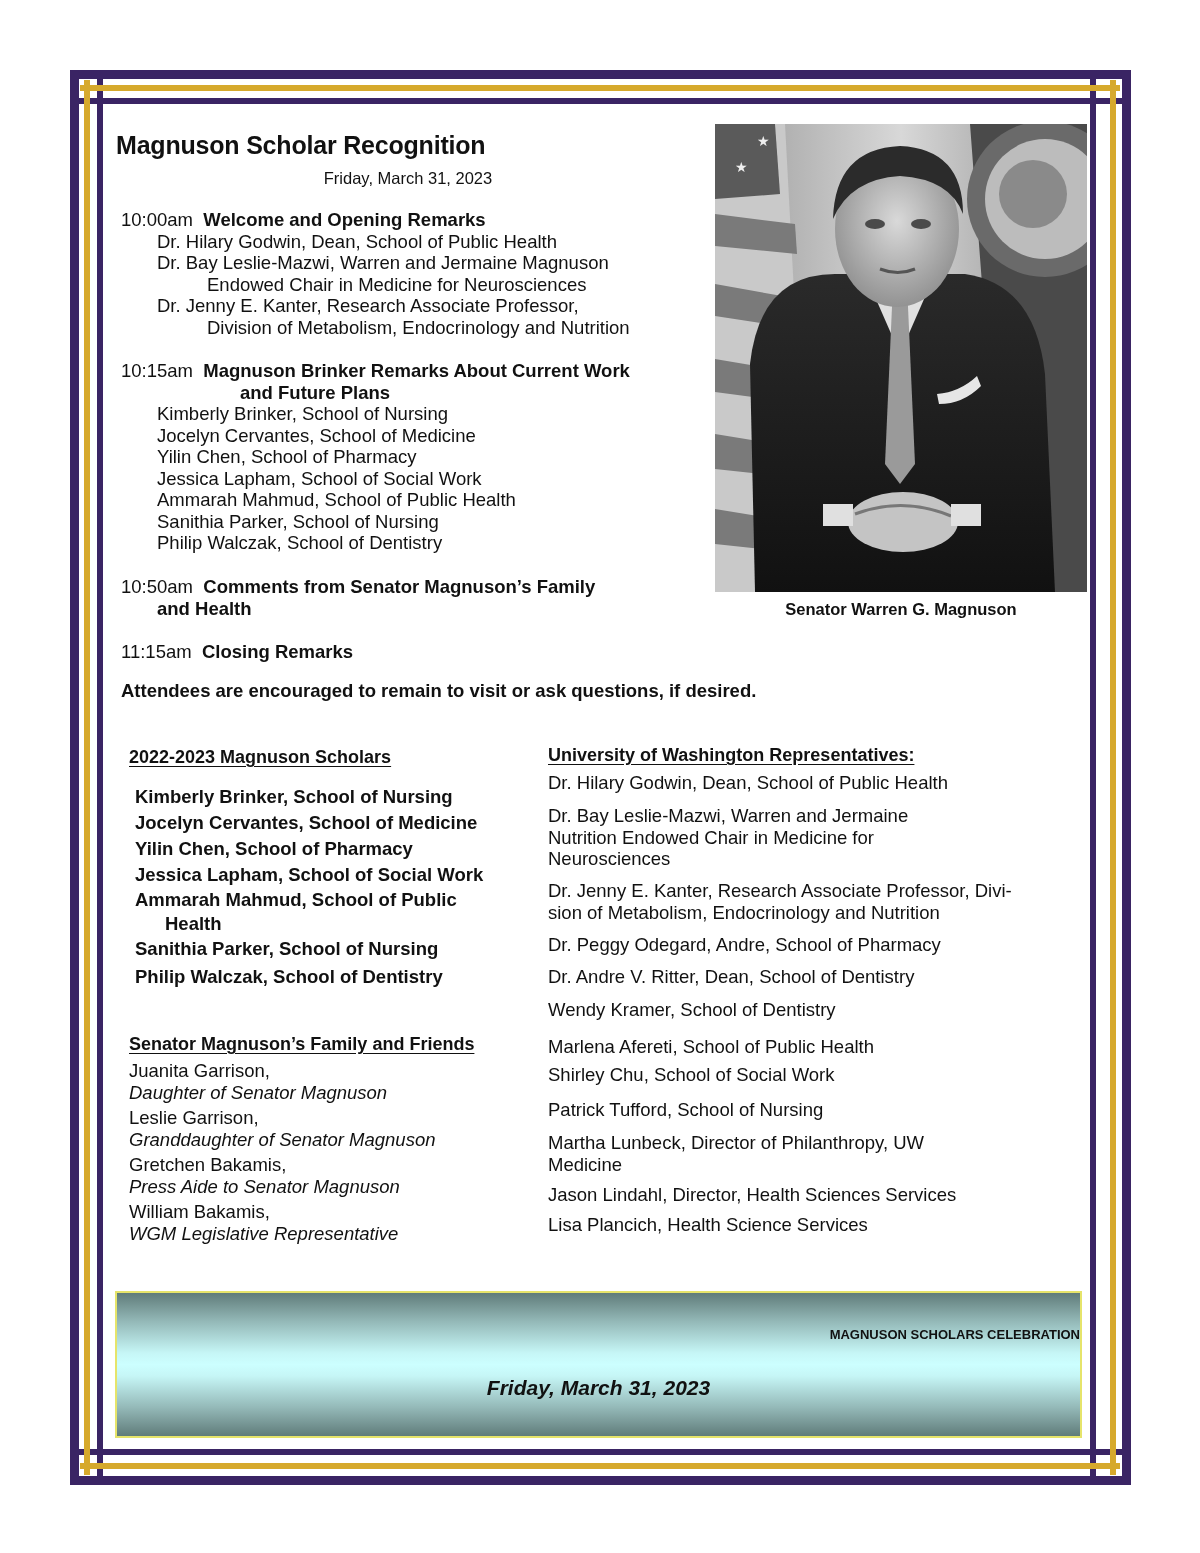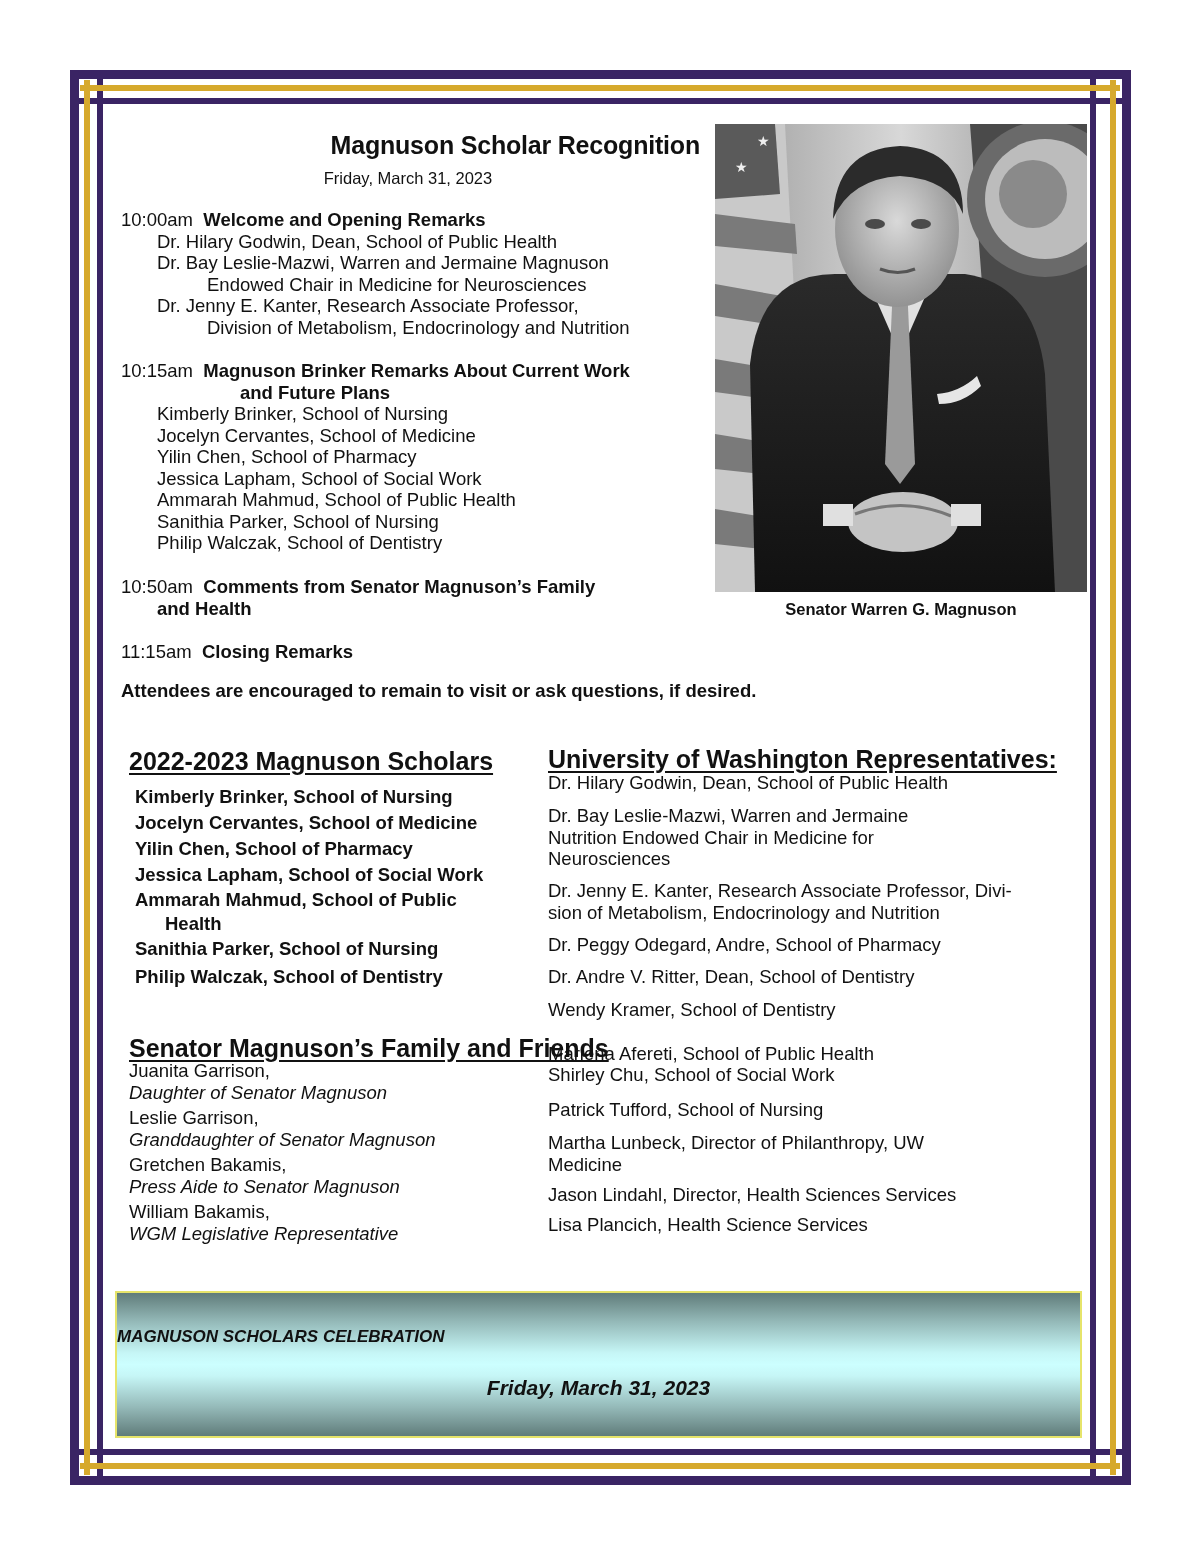--- a/index.html
+++ b/index.html
@@ -5,21 +5,21 @@
   html, body { margin: 0; padding: 0; background: #ffffff; }
   body { width: 1200px; height: 1553px; position: relative; overflow: hidden;
          font-family: "Liberation Sans", "DejaVu Sans", sans-serif; color: #111; }
 
   
   .ln { position: absolute; }
   .purple { background: #3a2464; }
   .gold { background: #d6a92c; }
 
   
-  .title { position: absolute; left: 124px; width: 576px; top: 131px; text-align: right;
+  .title { position: absolute; left: 116px; width: 576px; top: 131px; text-align: left;
            font-weight: bold; font-size: 25px; letter-spacing: -0.2px; }
   .subtitle { position: absolute; left: 120px; width: 576px; top: 169px; text-align: center;
               font-size: 16.5px; }
 
   .sched { position: absolute; left: 121px; width: 590px; font-size: 18.5px; line-height: 21.5px; }
   .sched .time { font-weight: normal; }
   .sched .evt { font-weight: bold; }
   .sched .ind1 { padding-left: 36px; }
   .sched .ind2 { padding-left: 86px; }
   .sched .ind-ev { padding-left: 119px; font-weight: bold; }
@@ -28,40 +28,40 @@
   .attendees { position: absolute; left: 121px; top: 680px; font-weight: bold; font-size: 18.5px; }
 
   
   .photo { position: absolute; left: 715px; top: 124px; width: 372px; height: 468px;
            background: #bdbdbd; overflow: hidden; }
   .photo svg { display: block; }
   .caption { position: absolute; left: 715px; width: 372px; top: 600px; text-align: center;
              font-weight: bold; font-size: 16.5px; }
 
   
-  .sec-head { position: absolute; font-weight: bold; font-size: 25px; text-decoration: underline;
+  .sec-head { position: absolute; font-weight: bold; font-size: 18px; text-decoration: underline;
               text-underline-offset: 3px; }
   .scholars { position: absolute; left: 135px; top: 784px; font-weight: bold; font-size: 18.5px; }
   .scholars div { line-height: 26px; }
   .scholars .cont { padding-left: 30px; line-height: 24px; }
 
   .family { position: absolute; left: 129px; top: 1060px; font-size: 18.5px; }
   .family .item { margin-bottom: 3px; }
   .family .nm { line-height: 22px; }
   .family .rl { line-height: 22px; font-style: italic; }
 
   .reps { position: absolute; left: 548px; top: 772px; width: 530px; font-size: 18.5px; }
   .reps .item { line-height: 21.5px; }
 
   
   .banner { position: absolute; left: 115px; top: 1291px; width: 963px; height: 143px;
             border: 2px solid #e6e46a;
             background: linear-gradient(to bottom, #607c7a 0%, #94b9b8 20%, #c6f6f6 42%, #ccffff 50%, #c6f6f6 58%, #94b9b8 80%, #607c7a 100%); }
-  .banner .b1 { position: absolute; left: 0; right: 0; top: 34px; text-align: left;
-                font-weight: bold; font-size: 17px; font-style: italic; }
+  .banner .b1 { position: absolute; left: 0; right: 0; top: 34px; text-align: right;
+                font-weight: bold; font-size: 13px; }
   .banner .b2 { position: absolute; left: 0; right: 0; top: 83px; text-align: center;
                 font-weight: bold; font-style: italic; font-size: 21px; }
 </style>
 </head>
 <body>
 
 <div>
 
   <div class="ln purple" style="left:70px;top:70px;width:1061px;height:9px;"></div>
   <div class="ln purple" style="left:70px;top:1476px;width:1061px;height:9px;"></div>
@@ -222,21 +222,21 @@
   </div>
   <div class="item" style="position:absolute;top:162px;">
     <div>Dr. Peggy Odegard, Andre, School of Pharmacy</div>
   </div>
   <div class="item" style="position:absolute;top:194px;">
     <div>Dr. Andre V. Ritter, Dean, School of Dentistry</div>
   </div>
   <div class="item" style="position:absolute;top:227px;">
     <div>Wendy Kramer, School of Dentistry</div>
   </div>
-  <div class="item" style="position:absolute;top:271px;text-align:right;">
+  <div class="item" style="position:absolute;top:264px;text-align:right;">
     <div>Marlena Afereti, School of Public Health</div>
   </div>
   <div class="item" style="position:absolute;top:292px;">
     <div>Shirley Chu, School of Social Work</div>
   </div>
   <div class="item" style="position:absolute;top:327px;">
     <div>Patrick Tufford, School of Nursing</div>
   </div>
   <div class="item" style="position:absolute;top:360px;">
     <div>Martha Lunbeck, Director of Philanthropy, UW</div>

